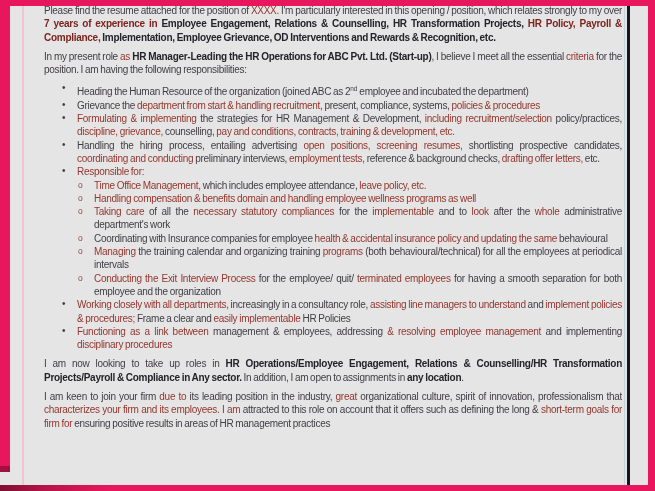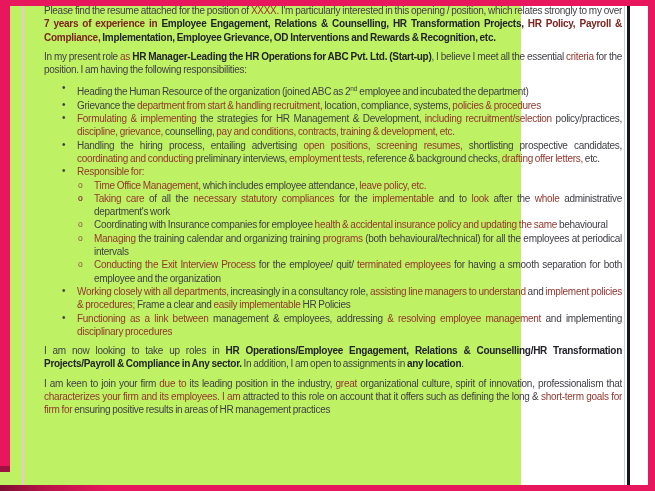--- a/index.html
+++ b/index.html
@@ -1,20 +1,20 @@
 <!DOCTYPE html>
 <html><head>
 <meta charset="utf-8">
 <style>
   html,body{margin:0;padding:0;}
   body{
     width:655px;height:491px;overflow:hidden;background:#ffffff;
     font-family:"Liberation Sans", sans-serif;
   }
-  .page{position:relative;width:521px;height:491px;background:#bef264;}
+  .page{position:relative;width:655px;height:491px;background:#e5e5e5;}
 
   
   .doc{
     position:absolute;left:44px;top:4px;width:578px;height:480px;overflow:hidden;
     font-size:10px;line-height:13.3px;color:#403d44;text-align:justify;
     letter-spacing:-0.28px;word-spacing:-0.6px;
   }
   .doc div{text-align:justify;}
   .b{font-weight:bold;color:#23232a;}
   .r{color:#93362e;}
@@ -39,26 +39,26 @@
   .rule-black{left:627px;top:6px;width:2.5px;height:479px;background:#15151a;}
 </style>
 </head>
 <body>
 
 <div class="page">
   <div class="doc" id="doc">
       <div class="p gap"><span>Please find the resume attached for the position of </span><span class="r">XXXX.</span><span> I'm particularly interested in this opening / position, which relates strongly to my over </span><span class="b r">7 years of experience in </span><span class="b">Employee Engagement, Relations &amp; Counselling, HR Transformation Projects, </span><span class="b r">HR Policy, Payroll &amp; Compliance, </span><span class="b">Implementation, Employee Grievance, OD Interventions and Rewards &amp; Recognition, etc.</span></div>
       <div class="p gap"><span>In my present role </span><span class="r">as </span><span class="b">HR Manager-Leading the HR Operations for ABC Pvt. Ltd. (Start-up)</span><span>, I believe I meet all the essential </span><span class="r">criteria</span><span> for the position. I am having the following responsibilities:</span></div>
       <div class="li1"><span class="mk">•</span><span>Heading the Human Resource of the organization (joined ABC as 2</span><span class="sup">nd</span><span> employee and incubated the department)</span></div>
-      <div class="li1"><span class="mk">•</span><span>Grievance the </span><span class="r">department from start &amp; handling recruitment, </span><span>location, compliance, systems, </span><span class="r">policies &amp; procedures</span></div>
+      <div class="li1"><span class="mk">•</span><span>Grievance the </span><span class="r">department from start &amp; handling recruitment, </span><span>present, compliance, systems, </span><span class="r">policies &amp; procedures</span></div>
       <div class="li1"><span class="mk">•</span><span class="r">Formulating &amp; implementing </span><span>the strategies for HR Management &amp; Development, </span><span class="r">including recruitment/selection </span><span>policy/practices, </span><span class="r">discipline, grievance, </span><span>counselling, </span><span class="r">pay and conditions, contracts, </span><span class="r">training &amp; development, etc.</span></div>
       <div class="li1"><span class="mk">•</span><span>Handling the hiring process, entailing advertising </span><span class="r">open positions, screening resumes, </span><span>shortlisting prospective candidates, </span><span class="r">coordinating and conducting </span><span>preliminary interviews, </span><span class="r">employment tests, </span><span>reference &amp; background checks, </span><span class="r">drafting offer letters, </span><span>etc.</span></div>
       <div class="li1"><span class="mk">•</span><span class="r">Responsible for:</span></div>
       <div class="li2"><span class="mk">o</span><span class="r">Time Office Management, </span><span>which includes employee attendance, </span><span class="r">leave policy, etc.</span></div>
-      <div class="li2"><span class="mk">o</span></div>
+      <div class="li2"><span class="mk">o</span><span class="r">Handling compensation &amp; benefits domain and handling employee wellness programs as well</span></div>
       <div class="li2"><span class="mk">o</span><span class="r">Taking care </span><span>of all the </span><span class="r">necessary statutory compliances </span><span>for the </span><span class="r">implementable </span><span>and to </span><span class="r">look </span><span>after the </span><span class="r">whole </span><span>administrative department's work</span></div>
       <div class="li2"><span class="mk">o</span><span>Coordinating with Insurance companies for employee </span><span class="r">health &amp; accidental </span><span class="r">insurance policy and updating the same </span><span>behavioural</span></div>
       <div class="li2"><span class="mk">o</span><span class="r">Managing </span><span>the training calendar and organizing training </span><span class="r">programs </span><span>(both behavioural/technical) for all the employees at periodical intervals</span></div>
       <div class="li2"><span class="mk">o</span><span class="r">Conducting the Exit Interview Process </span><span>for the employee/ quit/ </span><span class="r">terminated employees </span><span>for having a smooth separation for both employee and the organization</span></div>
       <div class="li1"><span class="mk">•</span><span class="r">Working closely with all departments, </span><span>increasingly in a consultancy role, </span><span class="r">assisting line managers to understand </span><span>and </span><span class="r">implement policies &amp; procedures; </span><span>Frame a clear and </span><span class="r">easily implementable </span><span>HR Policies</span></div>
       <div class="li1 gap"><span class="mk">•</span><span class="r">Functioning as a link between </span><span>management &amp; employees, </span><span>addressing </span><span class="r">&amp; resolving </span><span class="r">employee management </span><span>and implementing </span><span class="r">disciplinary procedures</span></div>
       <div class="p gap"><span>I am now looking to take up roles in </span><span class="b">HR Operations/Employee Engagement, Relations &amp; Counselling/HR Transformation Projects/Payroll &amp; Compliance in Any sector.</span><span> In addition, I am open to assignments in </span><span class="b">any location</span><span>.</span></div>
       <div class="p"><span>I am keen to join your firm </span><span class="r">due to </span><span>its leading position in the industry, </span><span class="r">great </span><span>organizational culture, spirit of innovation, professionalism that </span><span class="r">characterizes your firm and its employees. I am </span><span>attracted to this role on account that it offers such as defining the long &amp; </span><span class="r">short-term goals for firm for </span><span>ensuring positive results in areas of HR management practices</span></div>
     </div>
 

